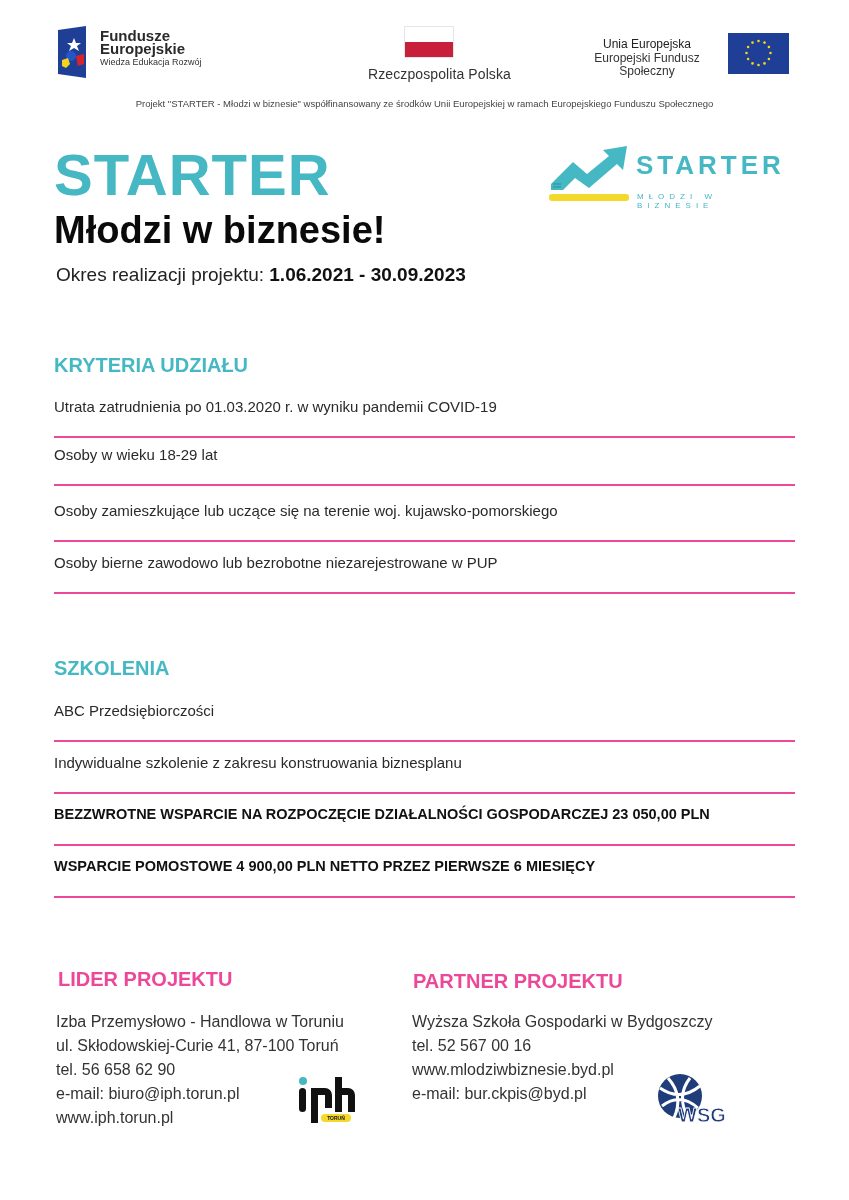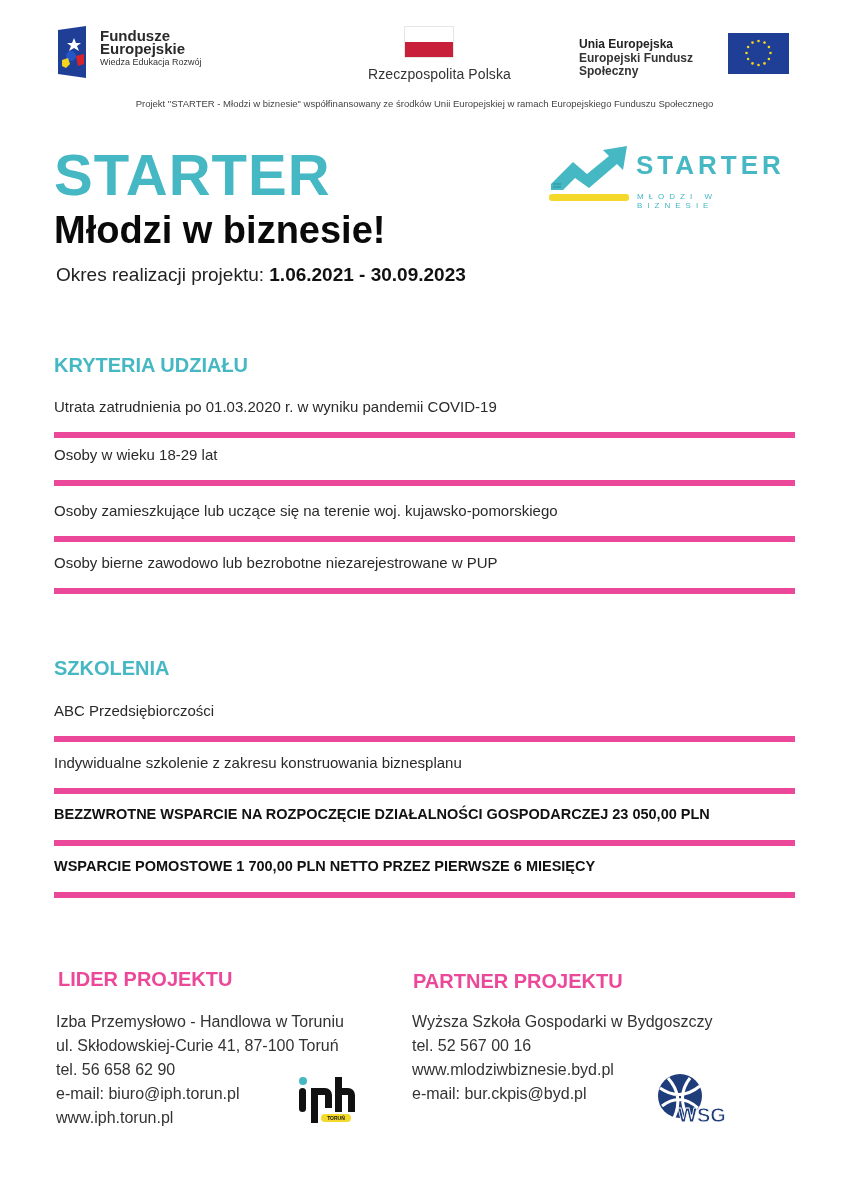--- a/index.html
+++ b/index.html
@@ -15,41 +15,41 @@
   .fe-t1 { font-size: 15px; font-weight: bold; color: #2a2a2a; line-height: 13px; display: block; }
   .fe-t2 { font-size: 9px; color: #333; line-height: 12px; display: block; margin-top: 1px; }
 
   .pl-logo { left: 360px; top: 26px; width: 140px; height: 56px; }
   .pl-flag { position: absolute; left: 44px; top: 0; width: 50px; height: 32px; border: 1px solid #e6e6e6; }
   .pl-flag .w { height: 50%; background: #ffffff; }
   .pl-flag .r { height: 50%; background: #c8203a; }
   .pl-text { position: absolute; left: 8px; top: 40px; font-size: 14px; color: #333; white-space: nowrap; letter-spacing: 0.1px; }
 
   .ue-logo { right: 60px; top: 33px; width: 210px; height: 42px; }
-  .ue-text { position: absolute; right: 74px; top: 4px; text-align: left; font-weight: bold; }
+  .ue-text { position: absolute; right: 74px; top: 4px; text-align: center; }
   .ue-t1 { display: block; font-size: 12px; color: #222; line-height: 15px; }
   .ue-t2 { display: block; font-size: 12px; color: #333; line-height: 13px; }
   .ue-flag { position: absolute; right: 0; top: 0; width: 61px; height: 41px; background: #1f3f97; }
 
   .cofin { left: 0; width: 849px; top: 98px; text-align: center; font-size: 9.5px; color: #444; }
 
   
   .title-starter { left: 54px; top: 142px; font-size: 58px; font-weight: bold; color: #45b8c4; letter-spacing: 1px; line-height: 66px; }
   .title-sub { left: 54px; top: 207px; font-size: 38px; font-weight: bold; color: #0a0a0a; line-height: 46px; }
   .period { left: 56px; top: 264px; font-size: 19px; color: #222; }
   .period b { font-weight: bold; color: #111; }
 
   .st-logo { left: 547px; top: 144px; width: 250px; height: 66px; }
   .st-logo .word { position: absolute; left: 89px; top: 6px; font-size: 26px; font-weight: bold; color: #45b8c4; letter-spacing: 4px; }
   .st-logo .tag { position: absolute; left: 90px; top: 48px; font-size: 8px; color: #45b8c4; letter-spacing: 5px; }
   .st-logo .underline { position: absolute; left: 2px; top: 50px; width: 80px; height: 7px; background: #f4d92a; border-radius: 3px; }
 
   
   .section-h { left: 54px; font-size: 20px; font-weight: bold; color: #45b8c4; text-align: right; }
-  .row { left: 54px; width: 741px; height: 52px; border-bottom: 6px solid #ec4899; }
+  .row { left: 54px; width: 741px; height: 52px; border-bottom: 2px solid #ec4899; }
   .row span { position: absolute; left: 0; top: 12px; font-size: 15px; color: #2a2a2a; white-space: nowrap; }
   .row.bold span { font-weight: bold; color: #111; font-size: 14.5px; }
 
   
   .foot-h { font-size: 20px; font-weight: bold; color: #ec4899; }
   .foot-lines { font-size: 16px; color: #333; line-height: 24px; }
   .foot-lines div { white-space: nowrap; }
 
   .iph { left: 297px; top: 1075px; width: 58px; height: 48px; }
   .wsg { left: 654px; top: 1072px; width: 72px; height: 56px; }
@@ -139,21 +139,21 @@
 <div class="abs row" style="top:690px">
     <span>ABC Przedsiębiorczości</span>
   </div>
 <div class="abs row" style="top:742px">
     <span>Indywidualne szkolenie z zakresu konstruowania biznesplanu</span>
   </div>
 <div class="abs row bold" style="top:794px">
     <span>BEZZWROTNE WSPARCIE NA ROZPOCZĘCIE DZIAŁALNOŚCI GOSPODARCZEJ 23 050,00 PLN</span>
   </div>
 <div class="abs row bold" style="top:846px">
-    <span>WSPARCIE POMOSTOWE 1 700,00 PLN NETTO PRZEZ PIERWSZE 6 MIESIĘCY</span>
+    <span>WSPARCIE POMOSTOWE 4 900,00 PLN NETTO PRZEZ PIERWSZE 6 MIESIĘCY</span>
   </div>
 
 <div class="abs foot-h" style="left:58px;top:968px">LIDER PROJEKTU</div>
 <div class="abs foot-lines" style="left:56px;top:1010px">
   <div>Izba Przemysłowo - Handlowa w Toruniu</div>
   <div>ul. Skłodowskiej-Curie 41, 87-100 Toruń</div>
   <div>tel. 56 658 62 90</div>
   <div>e-mail: biuro@iph.torun.pl</div>
   <div>www.iph.torun.pl</div>
 </div>

